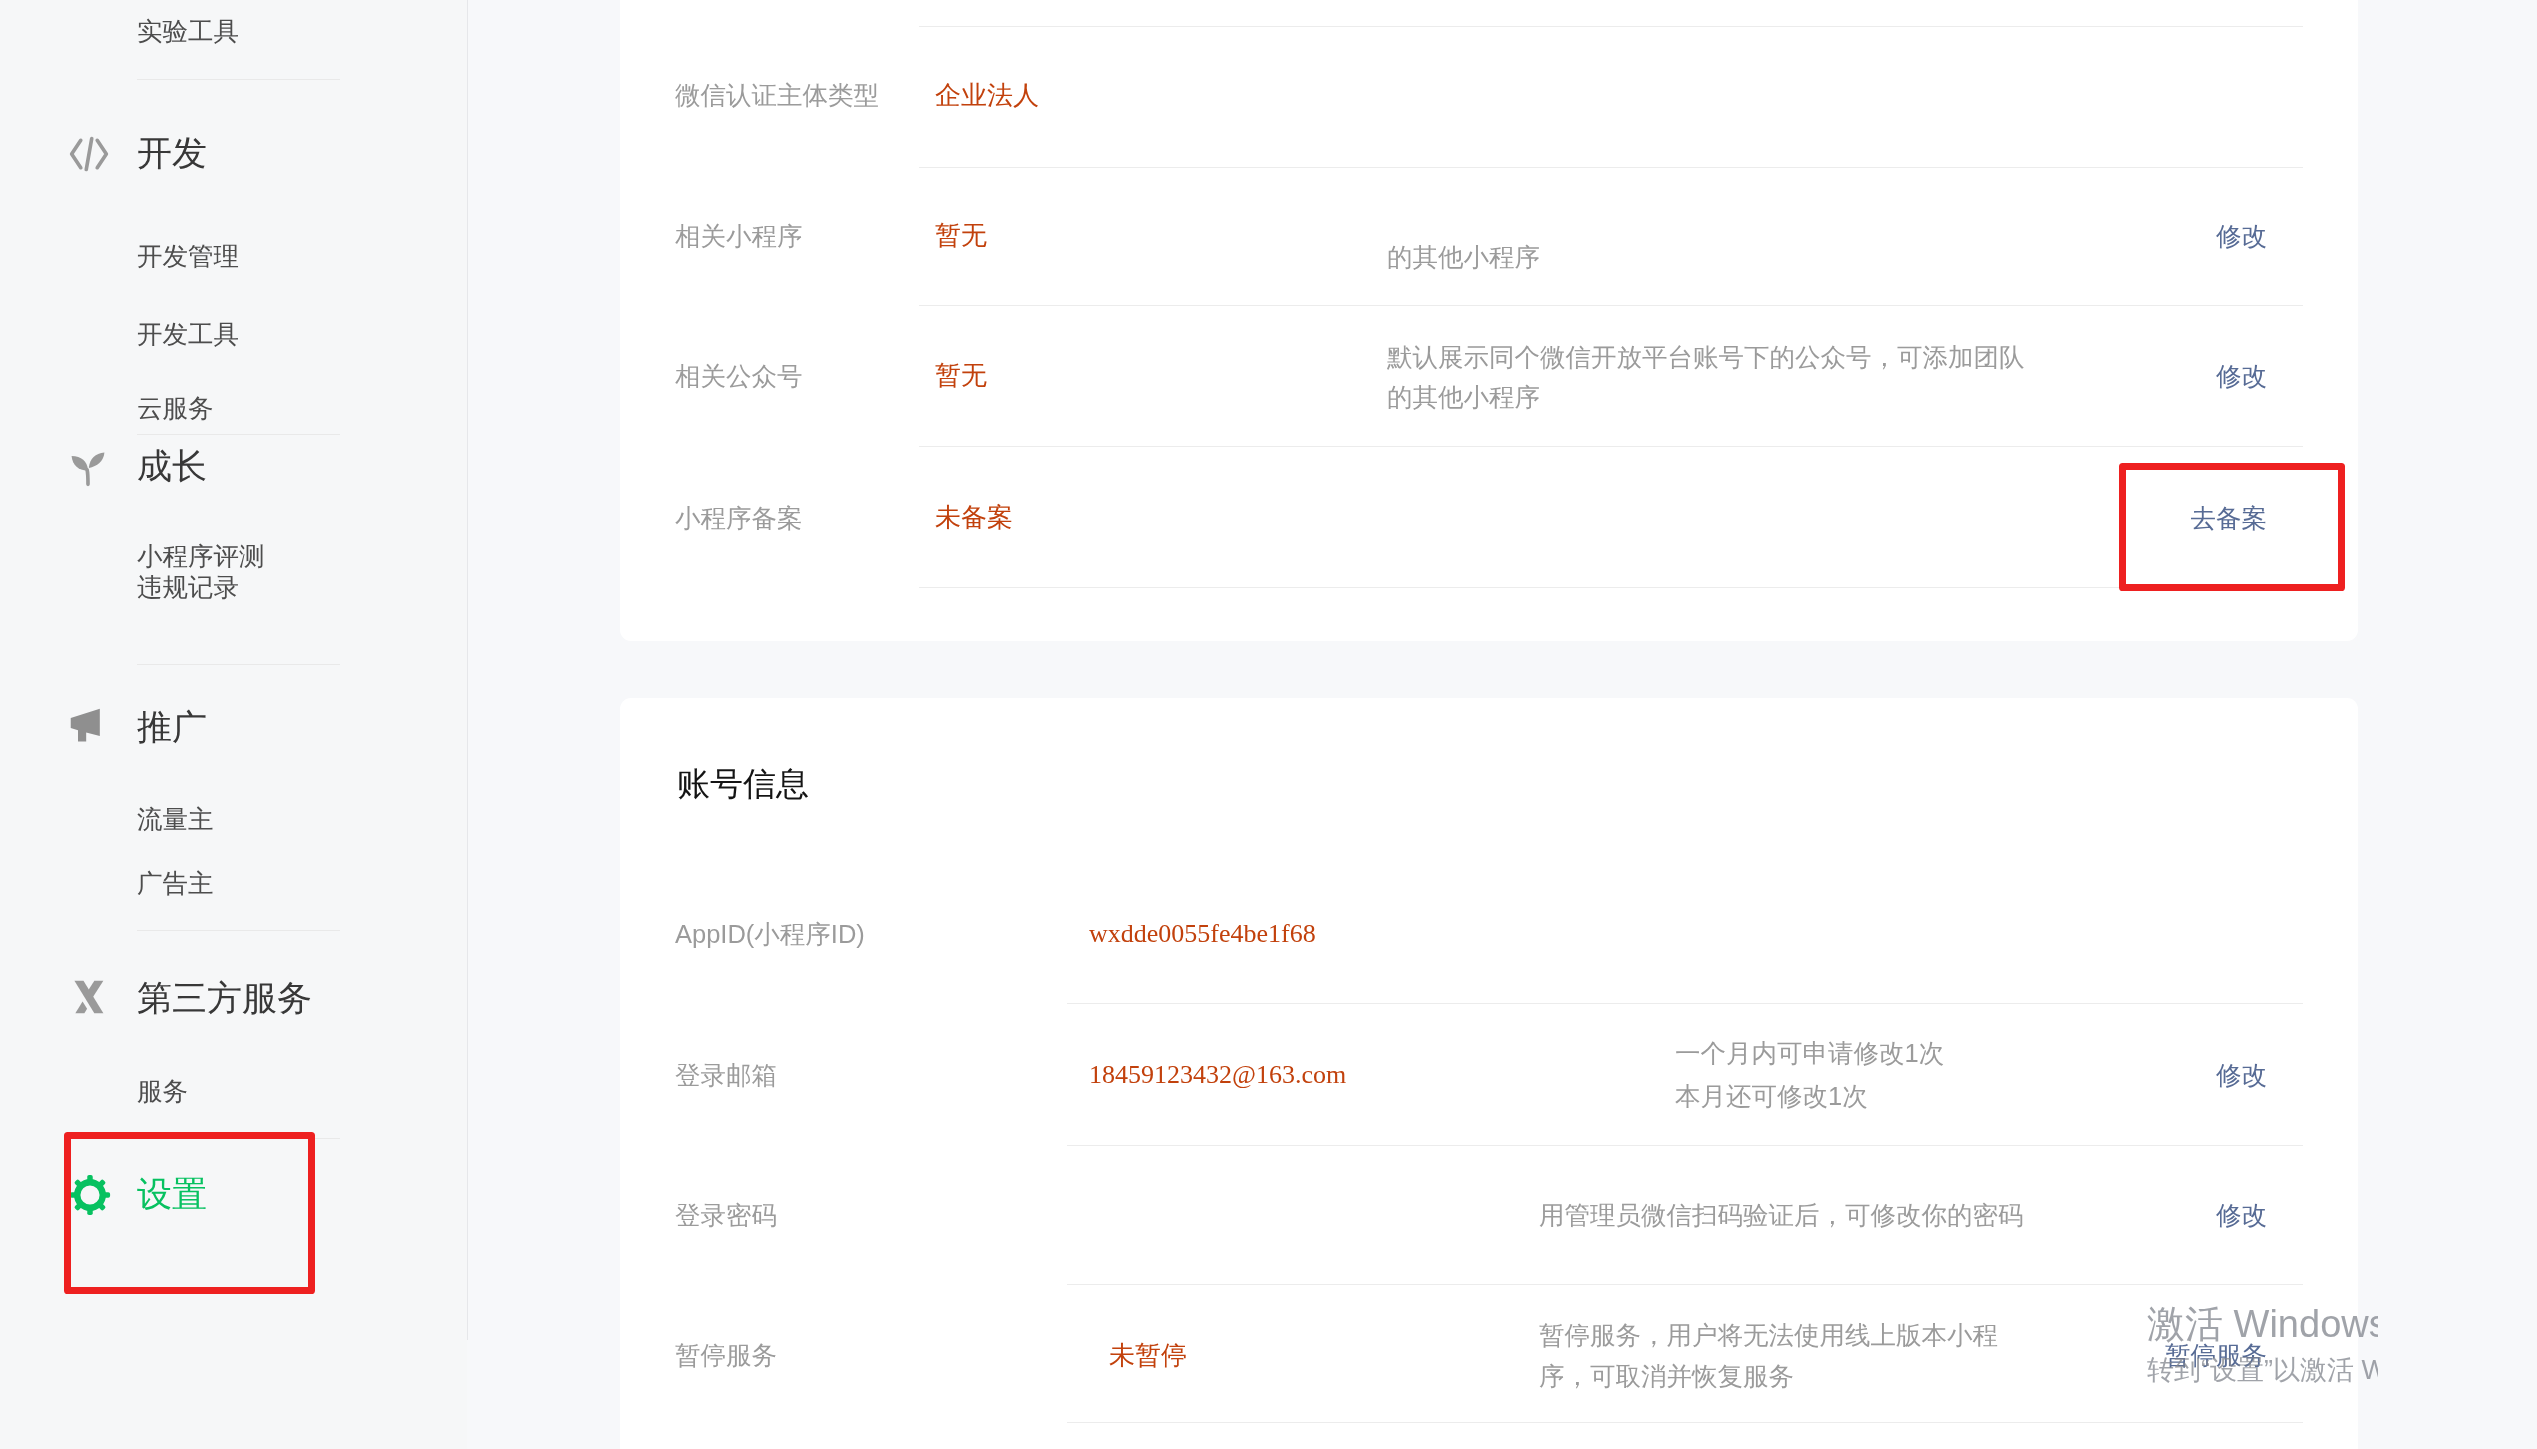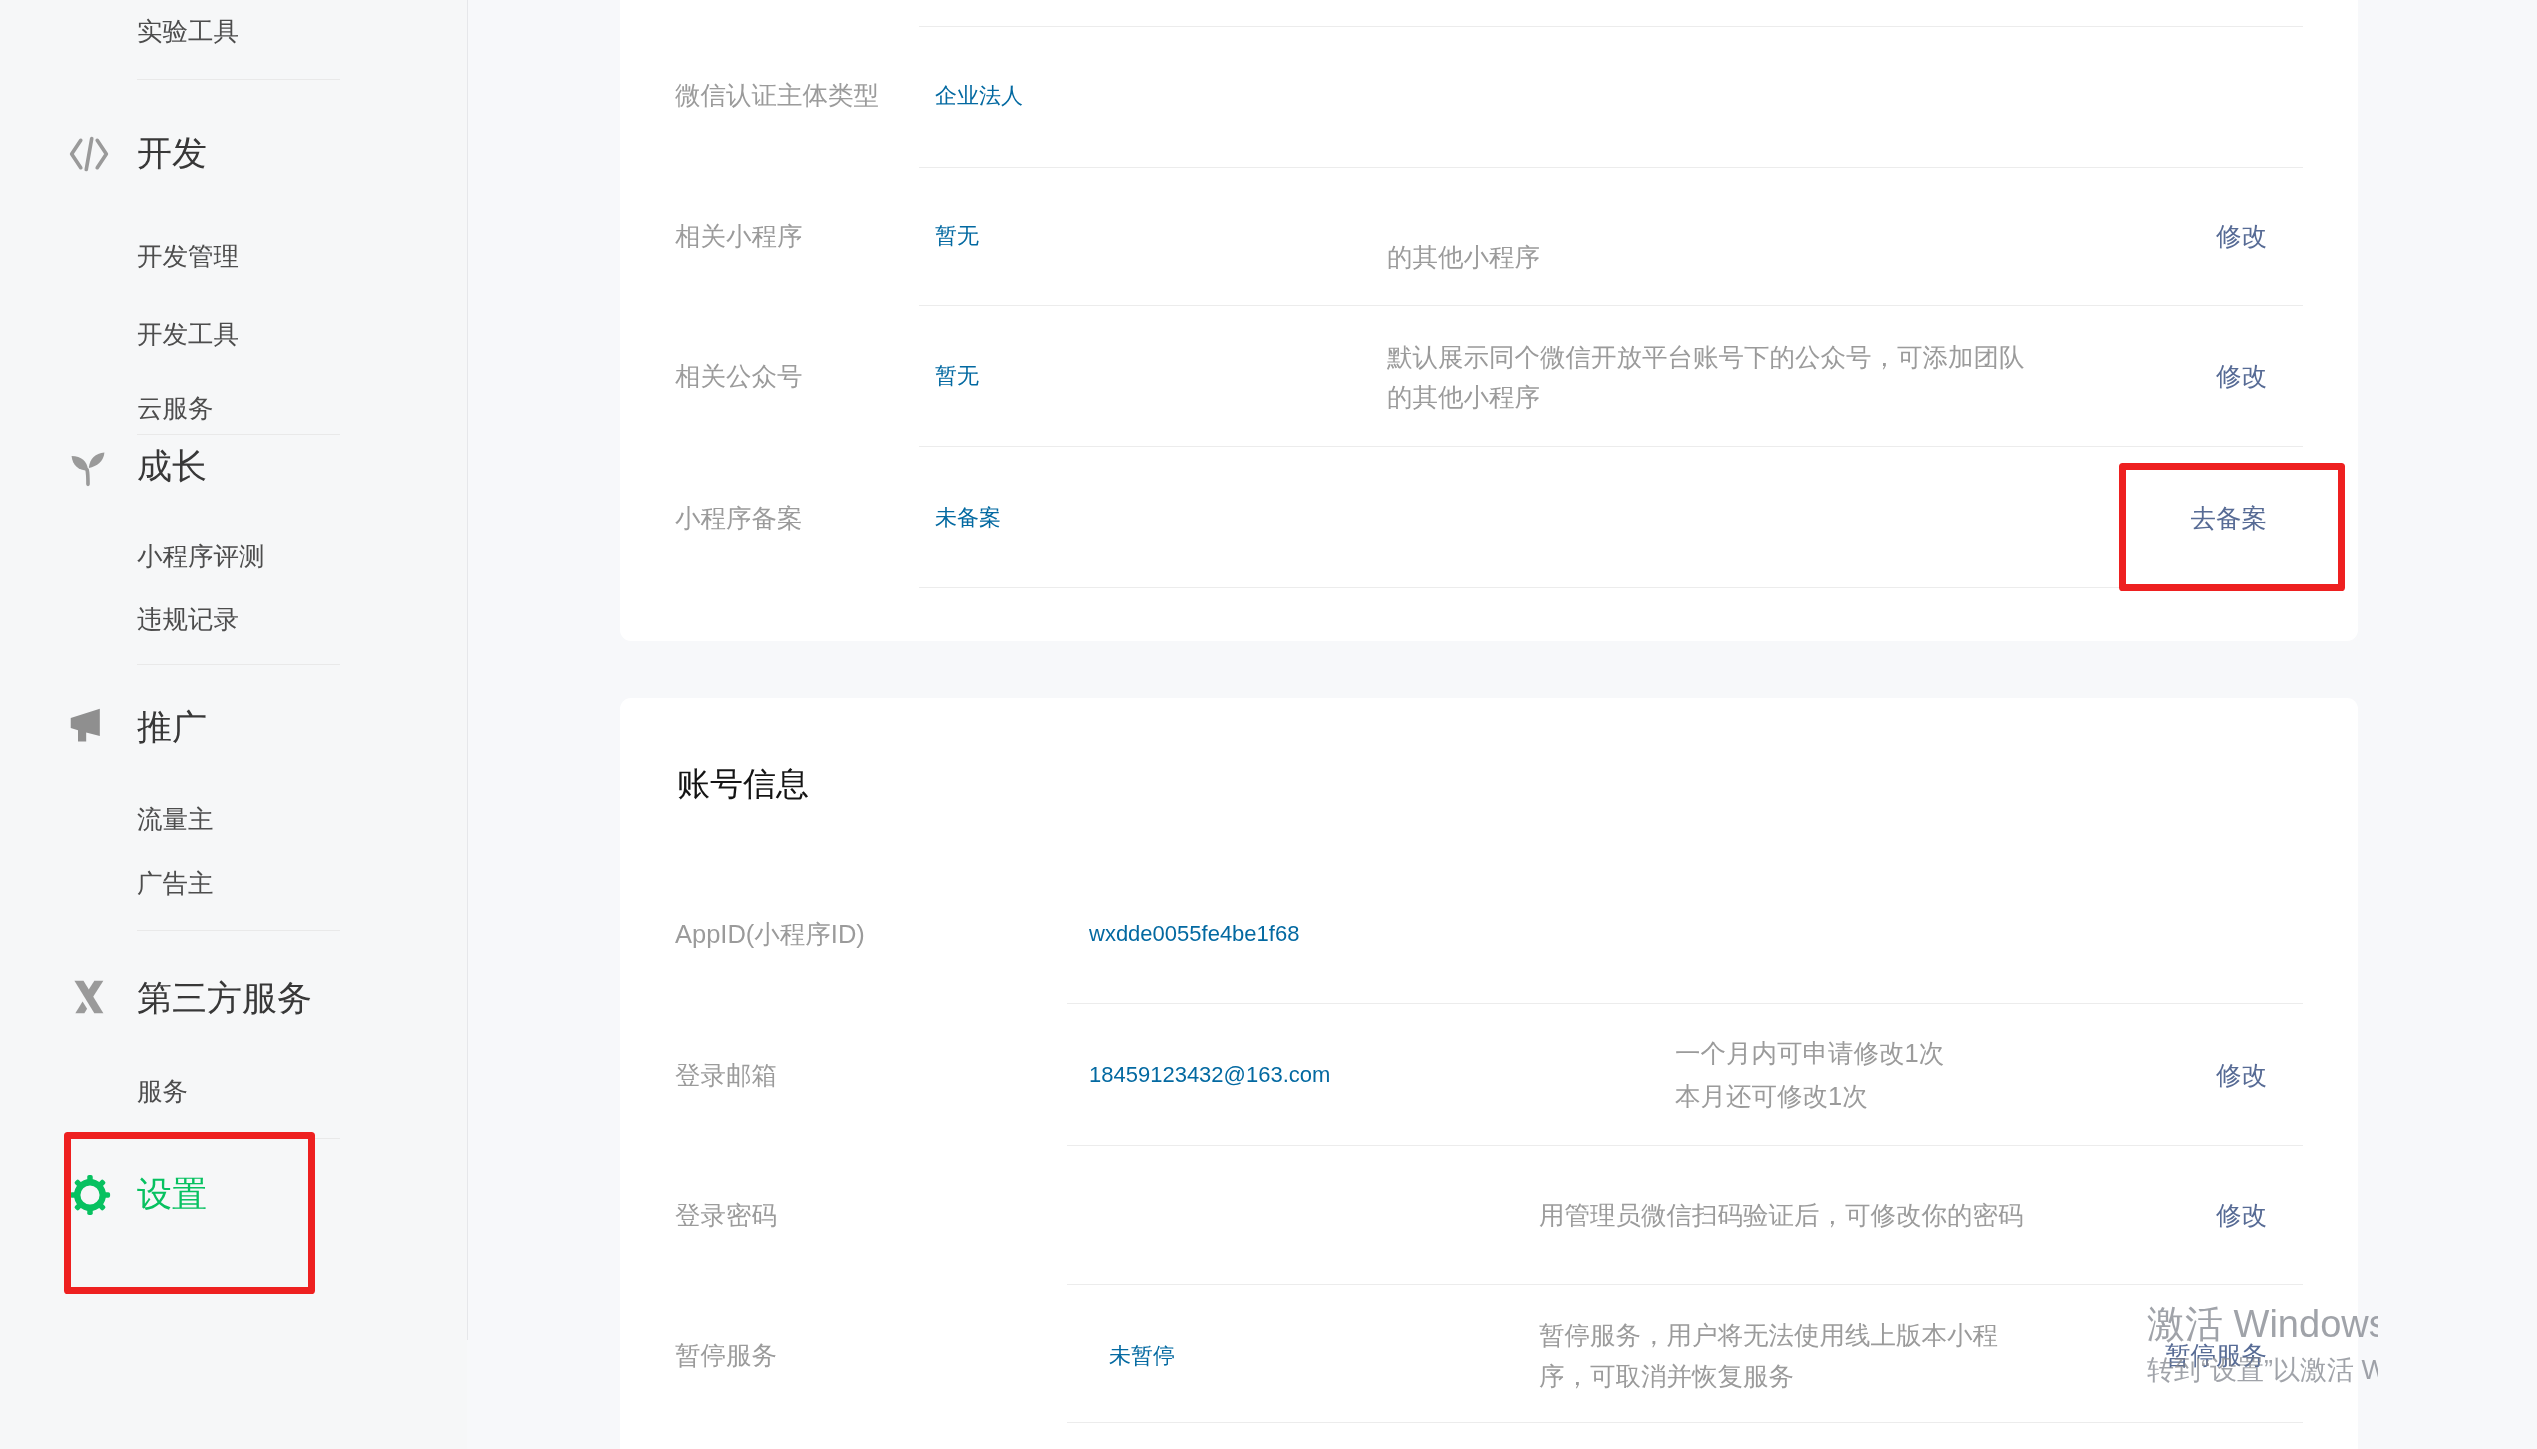--- a/index.html
+++ b/index.html
@@ -18,21 +18,21 @@
   .nav-section-label.active{color:#07c160;}
   .nav-icon{position:absolute;left:67px;width:44px;height:42px;}
   .nav-divider{position:absolute;left:137px;width:203px;height:0.9px;background:#e9e9e9;}
 
   
   .card{position:absolute;left:620px;width:1738px;background:#ffffff;border-radius:11px;}
   .card1{top:-36px;height:677px;}
   .card2{top:698px;height:751px;border-radius:11px 11px 0 0;}
   .row-divider{position:absolute;height:0.9px;background:#ececec;}
   .lbl{position:absolute;left:55px;font-size:25.5px;line-height:27px;color:#9b9b9b;white-space:nowrap;}
-  .val{position:absolute;font-size:22px;line-height:29px;color:#0369a1;white-space:nowrap;}
+  .val{position:absolute;font-size:26px;line-height:29px;color:#c2410c;white-space:nowrap;font-family:Liberation Serif, serif;}
   .desc{position:absolute;font-size:25.5px;line-height:27px;color:#9b9b9b;white-space:nowrap;}
   .link{position:absolute;right:91px;font-size:25.5px;line-height:27px;color:#576b95;cursor:pointer;white-space:nowrap;text-align:right;}
   .card-title{position:absolute;left:57px;font-size:33px;line-height:38px;color:#141414;white-space:nowrap;}
 
   
   .anno-box{position:absolute;border:7.3px solid #ee2020;border-radius:3.6px;background:transparent;pointer-events:none;z-index:40;}
 
   
   .watermark{position:absolute;z-index:50;color:rgba(128,132,140,0.75);pointer-events:none;white-space:nowrap;}
   .watermark-l1{left:2147px;top:1303px;font-size:38px;line-height:42px;}
@@ -75,21 +75,21 @@
     <span class="nav-icon" style="top:446px">
       <svg width="42" height="42" viewBox="0 0 46 46">
         <path d="M23 42 C23 34 23 30 22 26" stroke="#9a9a9a" stroke-width="4" fill="none" stroke-linecap="round"></path>
         <path d="M22 27 C13 27 6 21 5 11 C16 11 22 17 23 26 Z" fill="#9a9a9a"></path>
         <path d="M24 23 C25 14 31 8 41 7 C40 17 33 22 24 24 Z" fill="#9a9a9a"></path>
       </svg>
     </span>
     <div class="nav-section-label" style="top:445px">成长</div>
 
     <div class="nav-sub" style="top:541px">小程序评测</div>
-    <div class="nav-sub" style="top:604px">违规记录</div>
+    <div class="nav-sub" style="top:572px">违规记录</div>
     <div class="nav-divider" style="top:664px"></div>
 
     <span class="nav-icon" style="top:707px">
       <svg width="42" height="40" viewBox="0 0 46 44">
         <path d="M4 12 L36 2 L36 32 L21 28 L21 38 L12 38 L12 25.5 L4 23 Z" fill="#8f8f8f"></path>
       </svg>
     </span>
     <div class="nav-section-label" style="top:706px">推广</div>
 
     <div class="nav-sub" style="top:804px">流量主</div>

